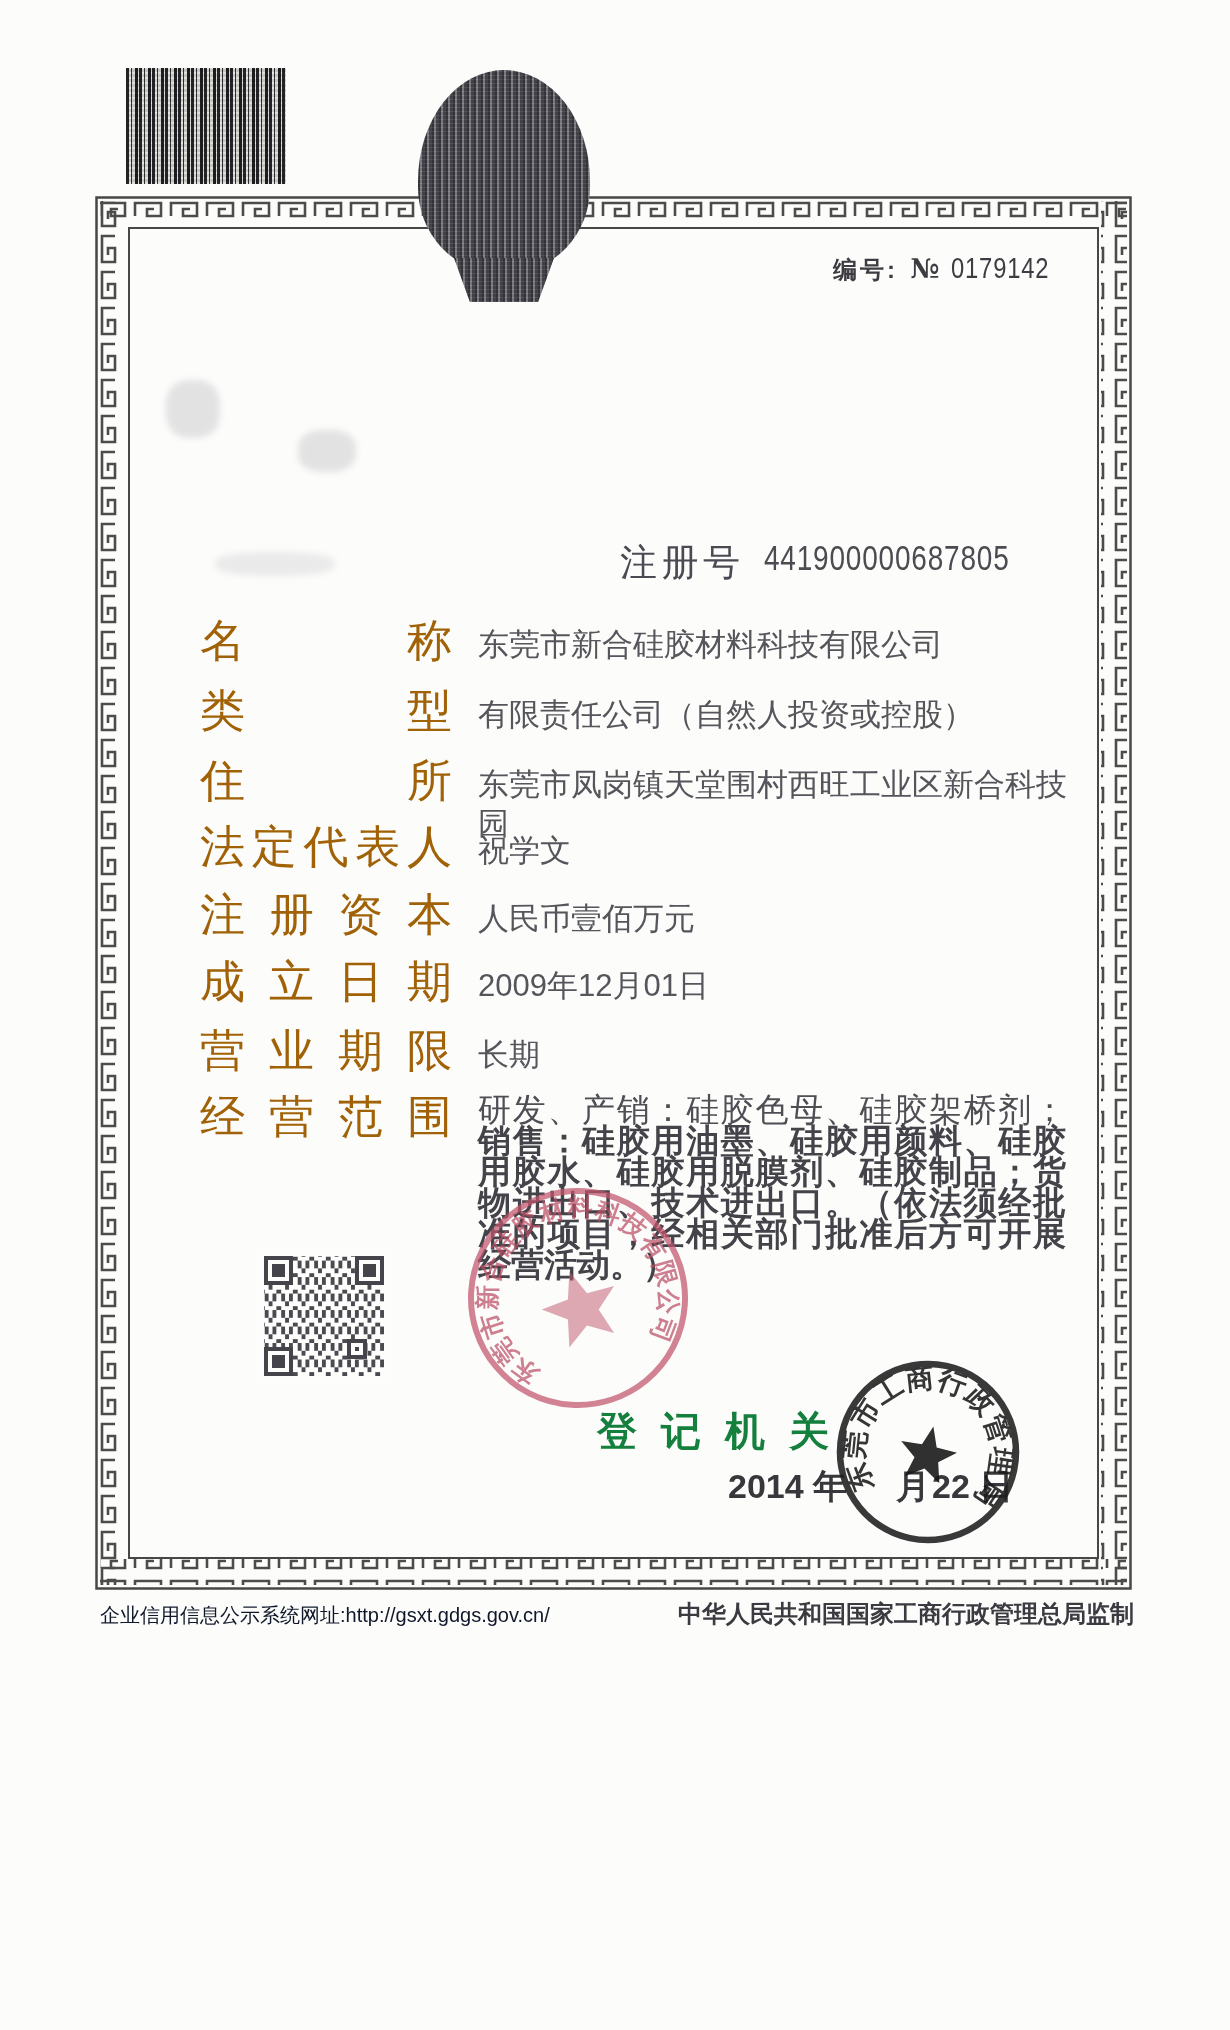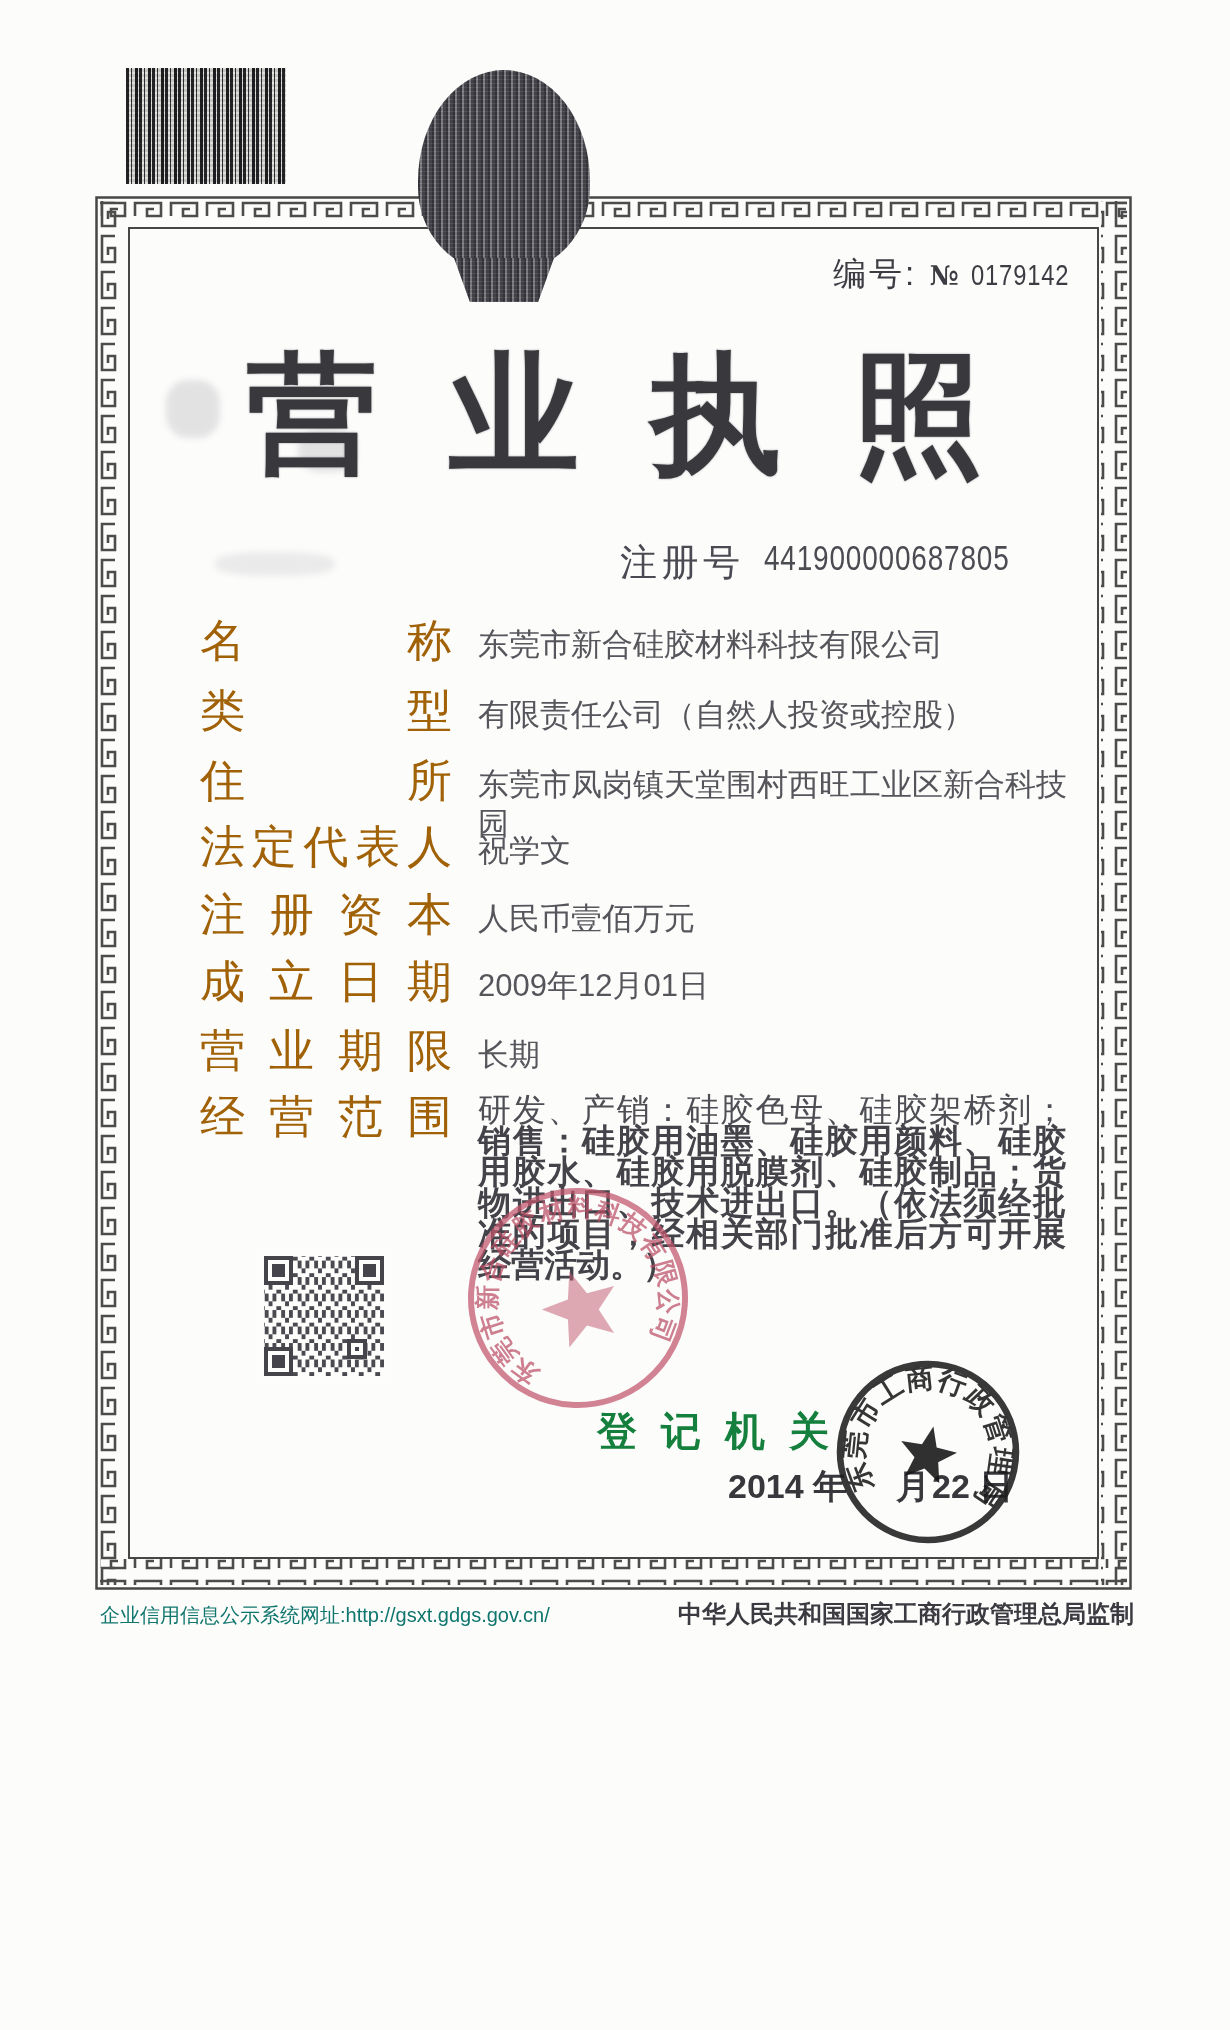--- a/index.html
+++ b/index.html
@@ -26,21 +26,21 @@
     clip-path:polygon(6% 0,94% 0,80% 100%,20% 100%);}
 
   
   .frame{left:95px;top:196px;width:1037px;height:1394px;z-index:1;}
 
   
   .smudge{background:#8a8a90;filter:blur(3px);opacity:.22;border-radius:40%;}
 
   
   .serial{left:833px;top:252px;z-index:2;display:flex;align-items:baseline;gap:12px;color:#3c3c42;}
-  .serial .lbl{font-size:33px;font-weight:400;letter-spacing:3px;}
+  .serial .lbl{font-size:24px;font-weight:700;letter-spacing:3px;}
   .serial .sym{font-size:27px;font-weight:700;font-family:"DejaVu Serif",serif;}
   .serial .num{font-size:29px;font-weight:500;transform:scaleX(.82);transform-origin:left;letter-spacing:1px;}
 
   
   .title{left:0;top:340px;width:1230px;text-align:center;font-size:130px;line-height:1.15;
     font-weight:700;letter-spacing:72px;text-indent:72px;color:#38383d;z-index:2;
     text-shadow:0 0 2px rgba(55,55,60,.55);}
 
   
   .regno-label{left:620px;top:538px;width:120px;font-size:37px;font-weight:500;color:#4a4a52;
@@ -66,21 +66,21 @@
 
   
   .registrar{left:597px;top:1404px;font-size:40px;font-weight:700;letter-spacing:24px;
     color:#15803d;z-index:2;}
   .dateline{z-index:2;font-size:34px;font-weight:700;color:#37373c;}
   .d1{left:728px;top:1464px;}
   .d2{left:896px;top:1464px;}
   .d3{left:932px;top:1464px;}
 
   
-  .footer-left{left:100px;top:1602px;font-size:20px;color:#0f766e;z-index:2;}
+  .footer-left{left:100px;top:1602px;font-size:20px;color:#0f172a;z-index:2;}
   .footer-right{right:96px;top:1598px;font-size:24px;font-weight:600;color:#3a3a40;z-index:2;text-align:center;}
 </style>
 </head>
 <body>
 
 <div class="page">
 
   <div class="abs barcode"></div>
 
   <div class="abs emblem"></div>
@@ -107,21 +107,20 @@
   <div class="abs smudge" style="left:166px;top:380px;width:54px;height:58px;"></div>
   <div class="abs smudge" style="left:298px;top:430px;width:58px;height:42px;"></div>
   <div class="abs smudge" style="left:215px;top:552px;width:120px;height:24px;opacity:.15;"></div>
 
   <div class="abs serial">
     <span class="lbl">编号:</span>
     <span class="sym">№</span>
     <span class="num">0179142</span>
   </div>
 
-  <div class="abs title">营业执照</div>
 
   <div class="abs regno-label">注册号</div>
   <div class="abs regno-value">441900000687805</div>
 
   <div class="row" style="top:616px;">
     <div class="flabel">名称</div>
     <div class="fvalue">东莞市新合硅胶材料科技有限公司</div>
   </div>
   <div class="row" style="top:686px;">
     <div class="flabel">类型</div>

